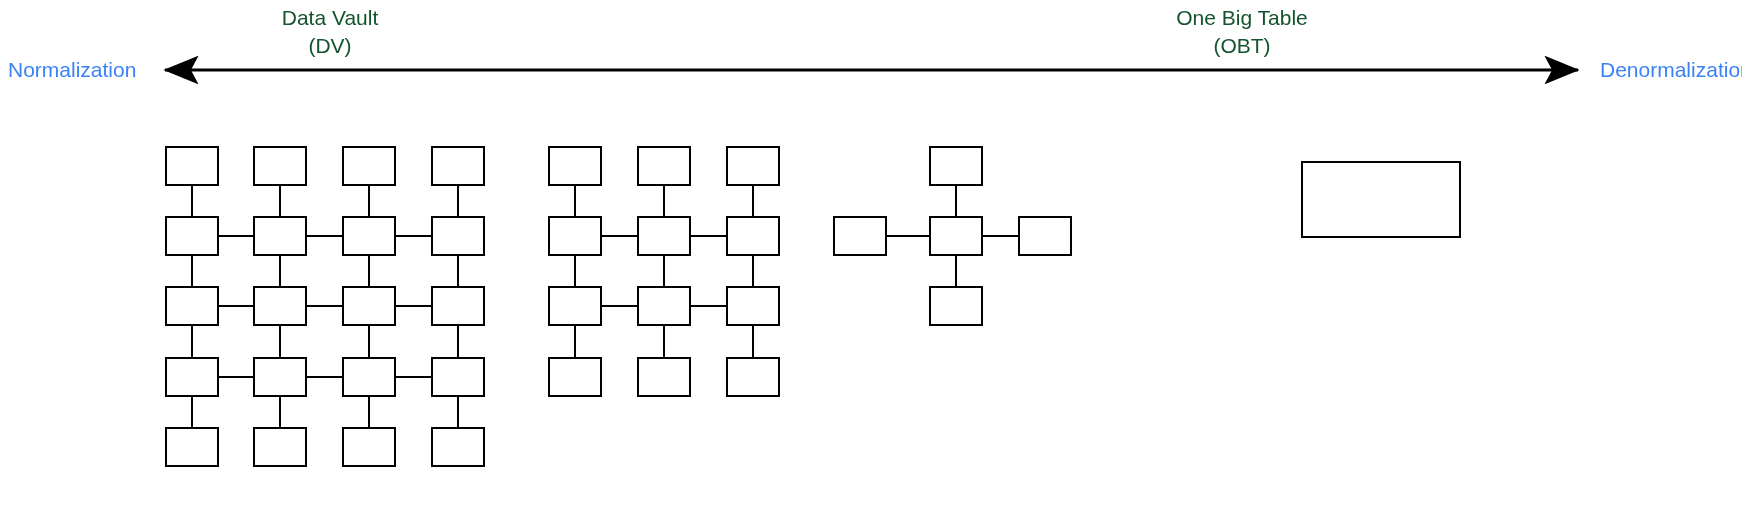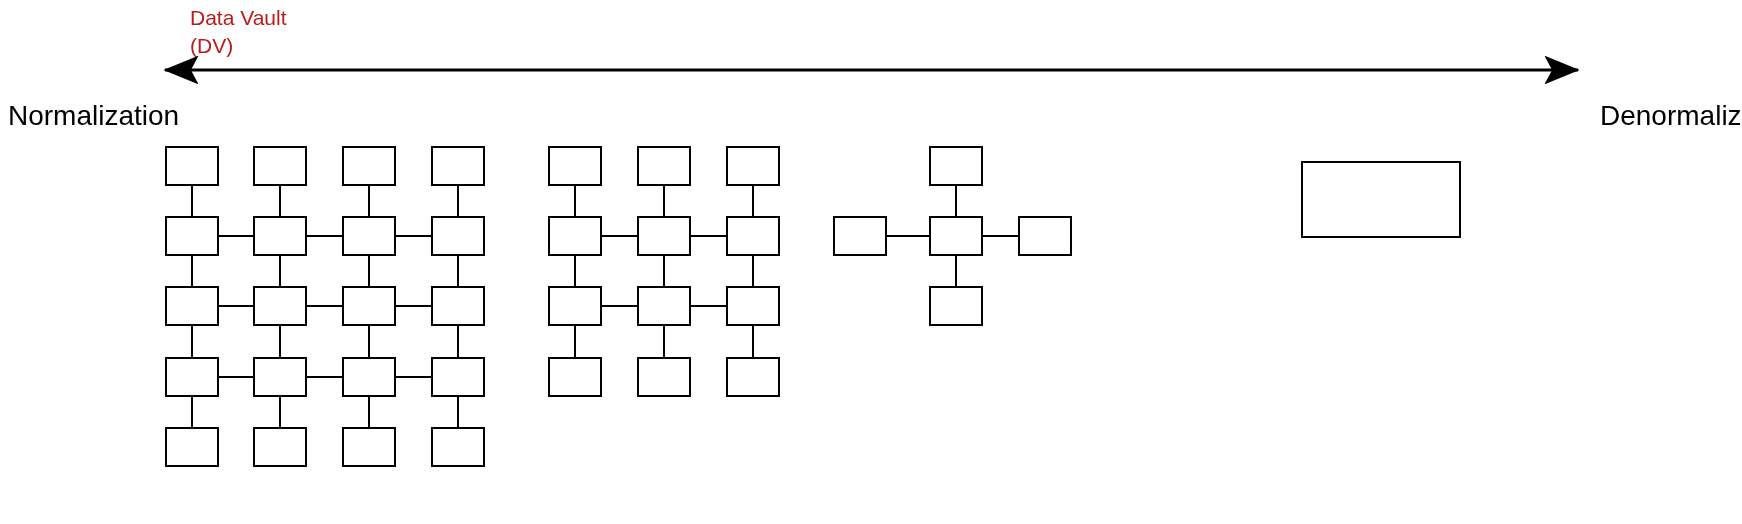--- a/index.html
+++ b/index.html
@@ -10,34 +10,33 @@
   #root {
     position: relative;
     width: 1742px;
     height: 524px;
     background: #ffffff;
     font-family: "Liberation Sans", sans-serif;
     overflow: hidden;
   }
   .axis-label {
     position: absolute;
-    font-size: 28px;
-    color: #000000;
+    font-size: 21px;
+    color: #3b82f6;
     white-space: nowrap;
     line-height: 1.15;
-    margin-top: 42px;
   }
   #norm-label { left: 8px;  top: 58px; }
   #denorm-label { left: 1600px; top: 58px; }
 
   .stage-label {
     position: absolute;
     font-size: 21px;
-    color: #b91c1c;
-    text-align: left;
+    color: #14532d;
+    text-align: center;
     line-height: 1.32;
     white-space: pre-line;
   }
 
   .axis-svg {
     position: absolute;
     left: 0;
     top: 0;
     width: 1742px;
     height: 524px;
@@ -60,20 +59,22 @@
 </head>
 <body>
 
 <div id="root">
 
   <div class="axis-label" id="norm-label">Normalization</div>
   <div class="axis-label" id="denorm-label">Denormalization</div>
 
   <div class="stage-label" id="stage-label-0" style="width: 280px; left: 190px; top: 4px;">Data Vault
 (DV)</div>
+  <div class="stage-label" id="stage-label-3" style="width: 280px; left: 1102px; top: 4px;">One Big Table
+(OBT)</div>
 
   <svg class="axis-svg" id="axis-arrow-svg" viewBox="0 0 1742 524">
     <defs>
       <marker id="arrowEnd" markerWidth="11" markerHeight="9" refX="10.5" refY="4.5" orient="auto" markerUnits="strokeWidth">
         <path d="M0,0 L11,4.5 L0,9 L2.4,4.5 Z" fill="#000000"></path>
       </marker>
       <marker id="arrowStart" markerWidth="11" markerHeight="9" refX="0.5" refY="4.5" orient="auto" markerUnits="strokeWidth">
         <path d="M11,0 L0,4.5 L11,9 L8.6,4.5 Z" fill="#000000"></path>
       </marker>
     </defs>

